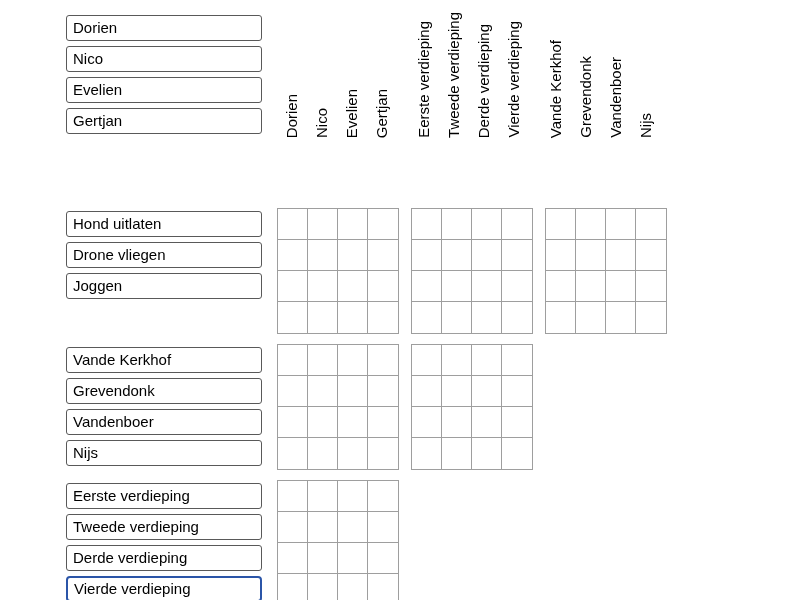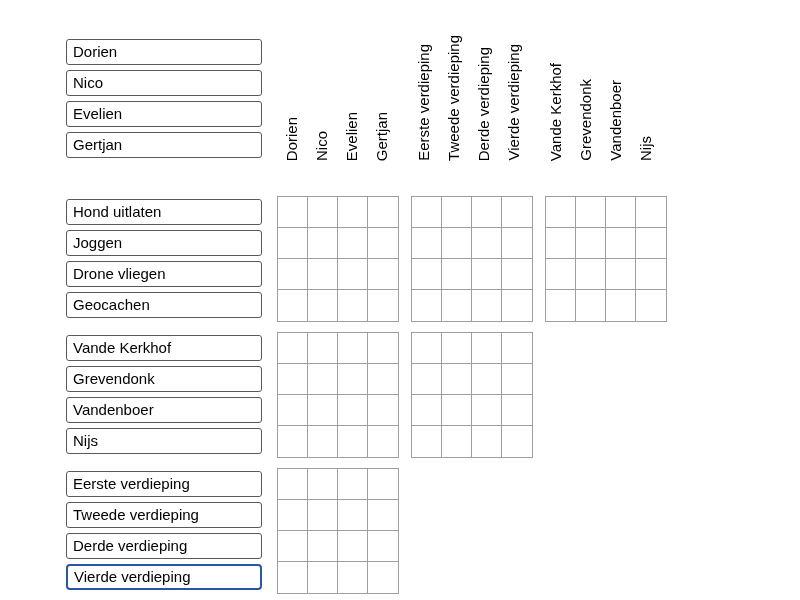--- a/index.html
+++ b/index.html
@@ -9,21 +9,21 @@
     --text: #000000;
     --bg: #ffffff;
   }
   * { margin: 0; padding: 0; }
   html, body { width: 800px; height: 600px; background: var(--bg); overflow: hidden; }
   body { font-family: "Liberation Sans", sans-serif; color: var(--text); }
 
   .board { padding: 12px 0 0 66px; }
 
   
-  .top-row { display: flex; align-items: center; height: 172px; margin-bottom: 12px; }
+  .top-row { display: flex; align-items: flex-start; height: 172px; margin-bottom: 24px; }
 
   .labels-col { width: 196px; margin-right: 15px; flex: none; display: flex; flex-direction: column; }
   .label-row { height: 31px; display: flex; align-items: center; }
   .label-input {
     width: 100%; height: 26px; box-sizing: border-box;
     border: 1px solid var(--box-border); border-radius: 3px;
     padding: 0 4px 0 6px; background: #fff; color: var(--text);
     font-family: "Liberation Sans", sans-serif; font-size: 15px; outline: none;
   }
   .label-input.focused { border: 2px solid var(--focus-border); border-radius: 4px; }
@@ -113,28 +113,25 @@
       </div>
     </div>
   </div>
 
   <div class="row-group">
     <div class="labels-col">
       <div class="label-row">
         <input type="text" class="label-input" value="Hond uitlaten" style="">
       </div>
       <div class="label-row">
+        <input type="text" class="label-input" value="Drone vliegen" style="">
+      </div>
+      <div class="label-row">
         <input type="text" class="label-input" value="Joggen" style="">
       </div>
-      <div class="label-row">
-        <input type="text" class="label-input" value="Drone vliegen" style="">
-      </div>
-      <div class="label-row">
-        <input type="text" class="label-input" value="Geocachen" style="">
-      </div>
     </div>
     <div class="blocks">
       <div class="block">
           <div class="cell"></div>
           <div class="cell"></div>
           <div class="cell"></div>
           <div class="cell"></div>
           <div class="cell"></div>
           <div class="cell"></div>
           <div class="cell"></div>

